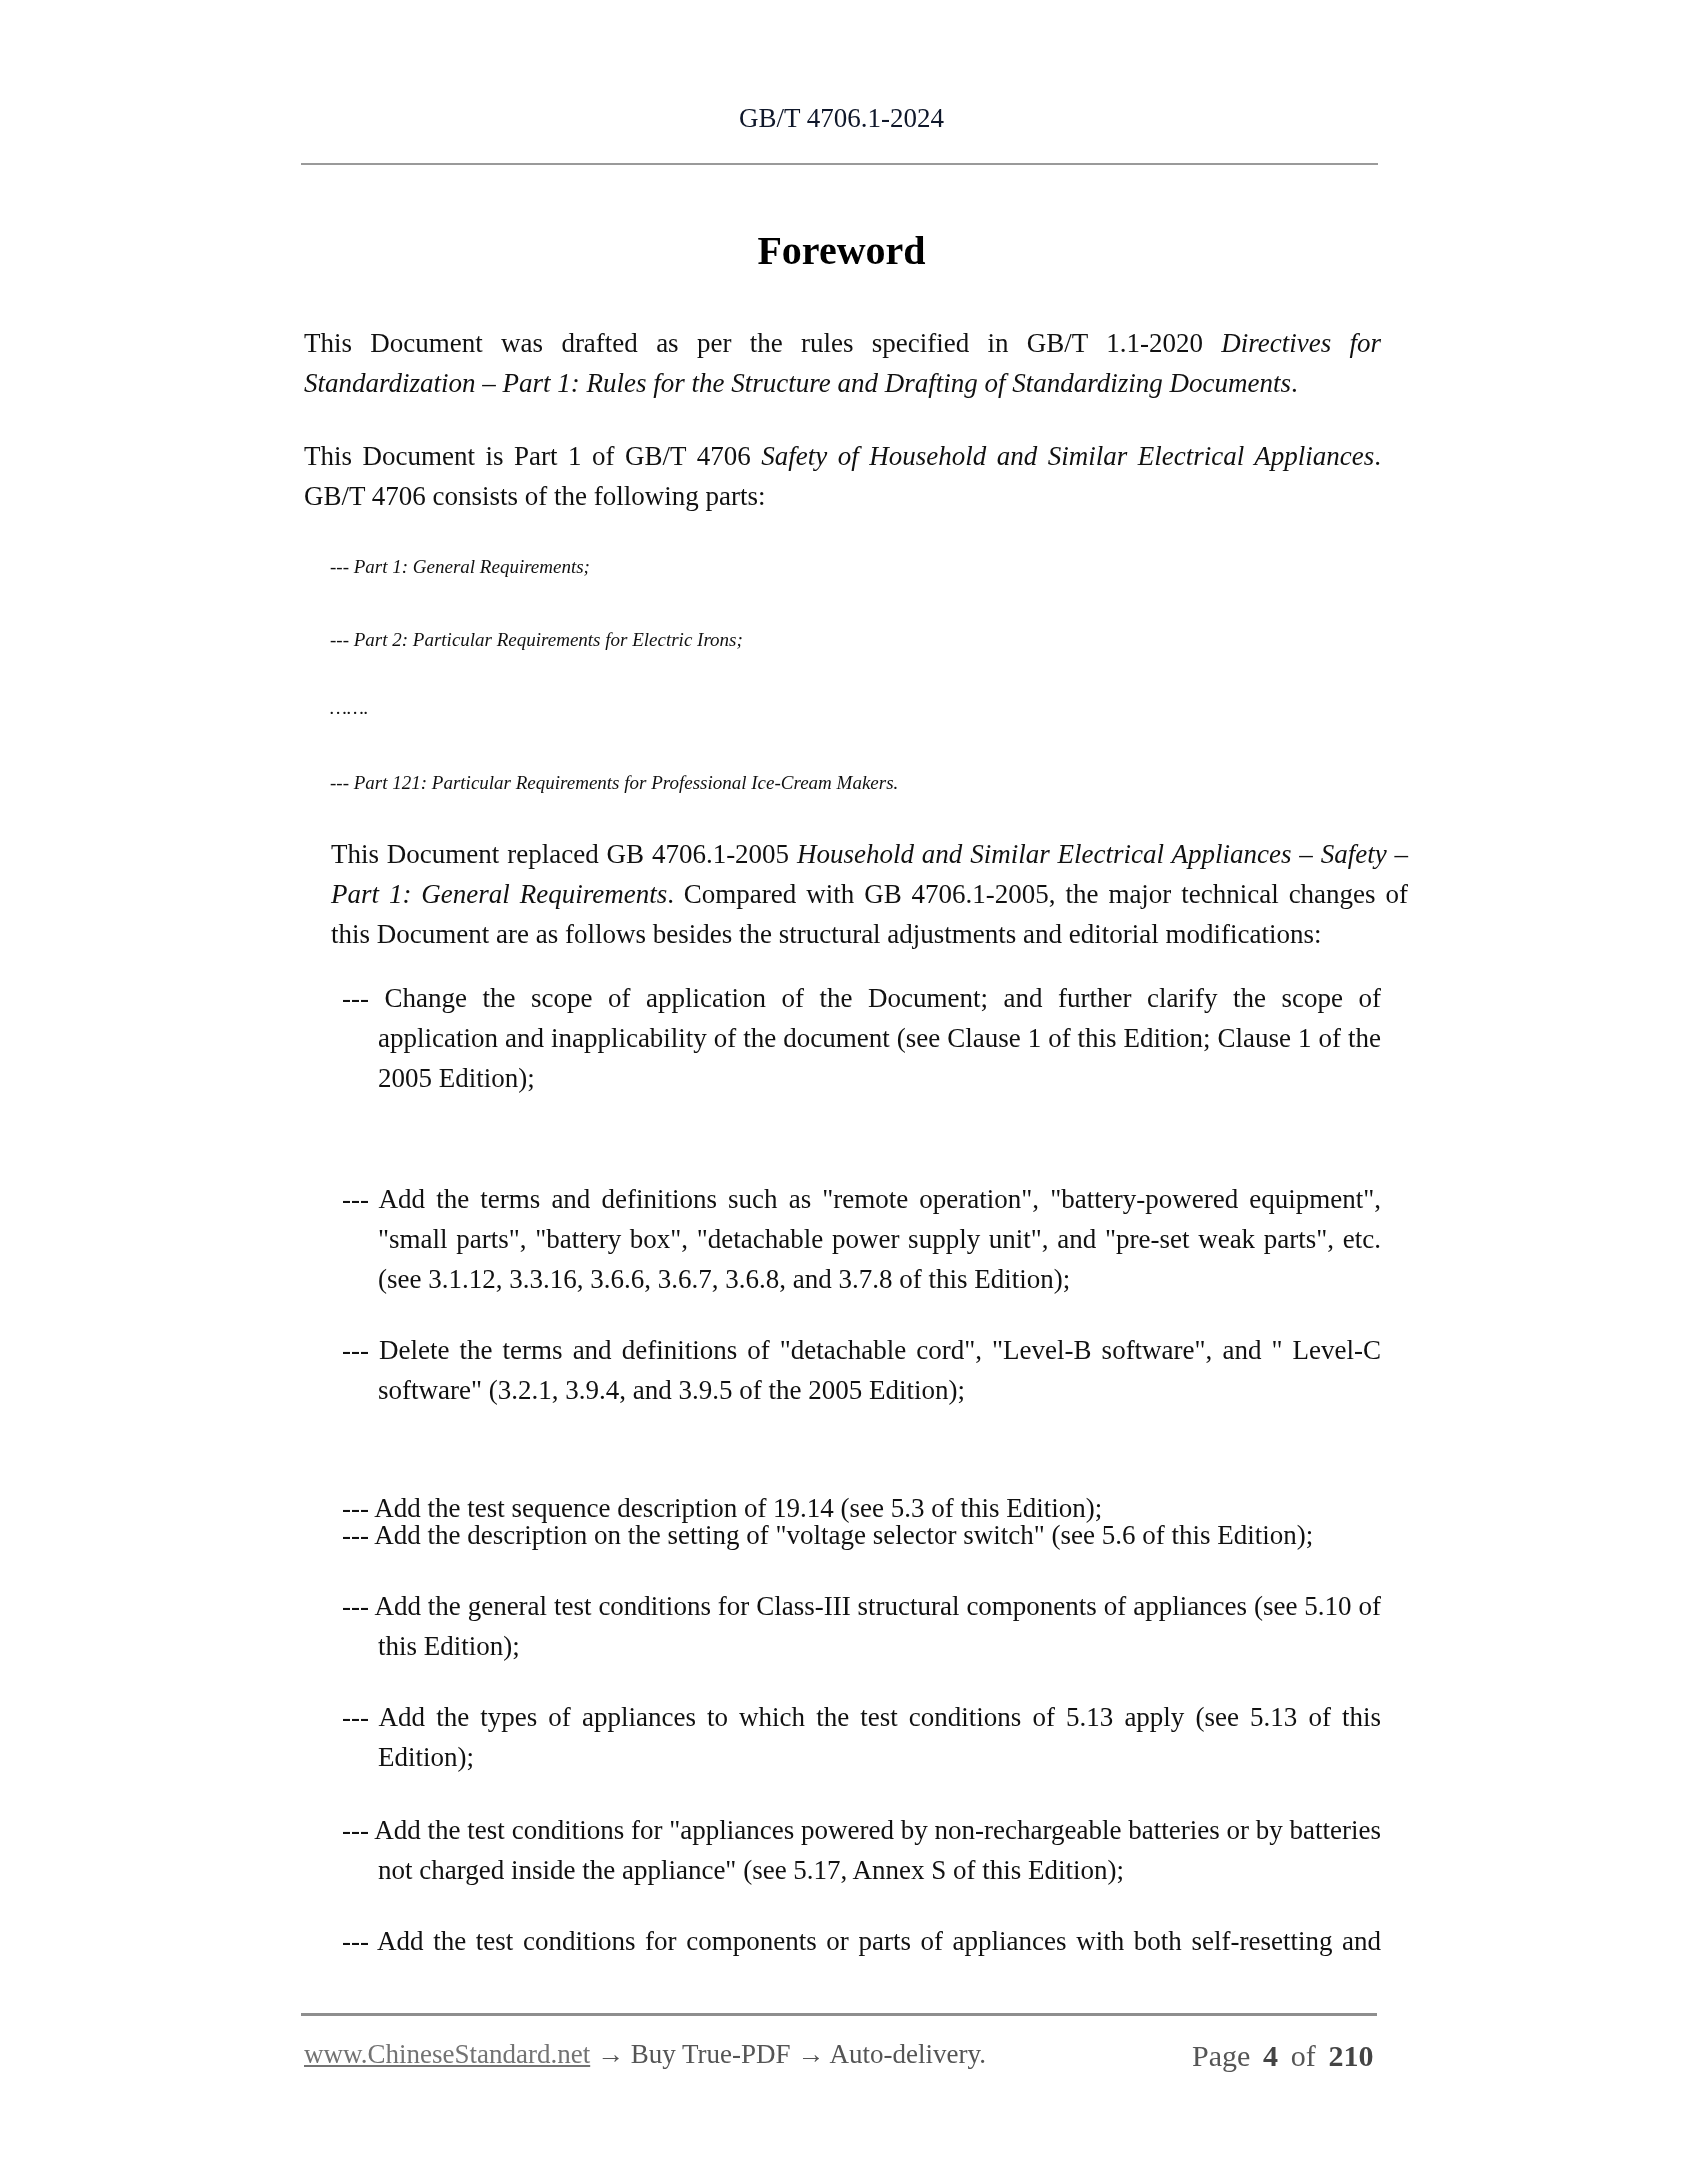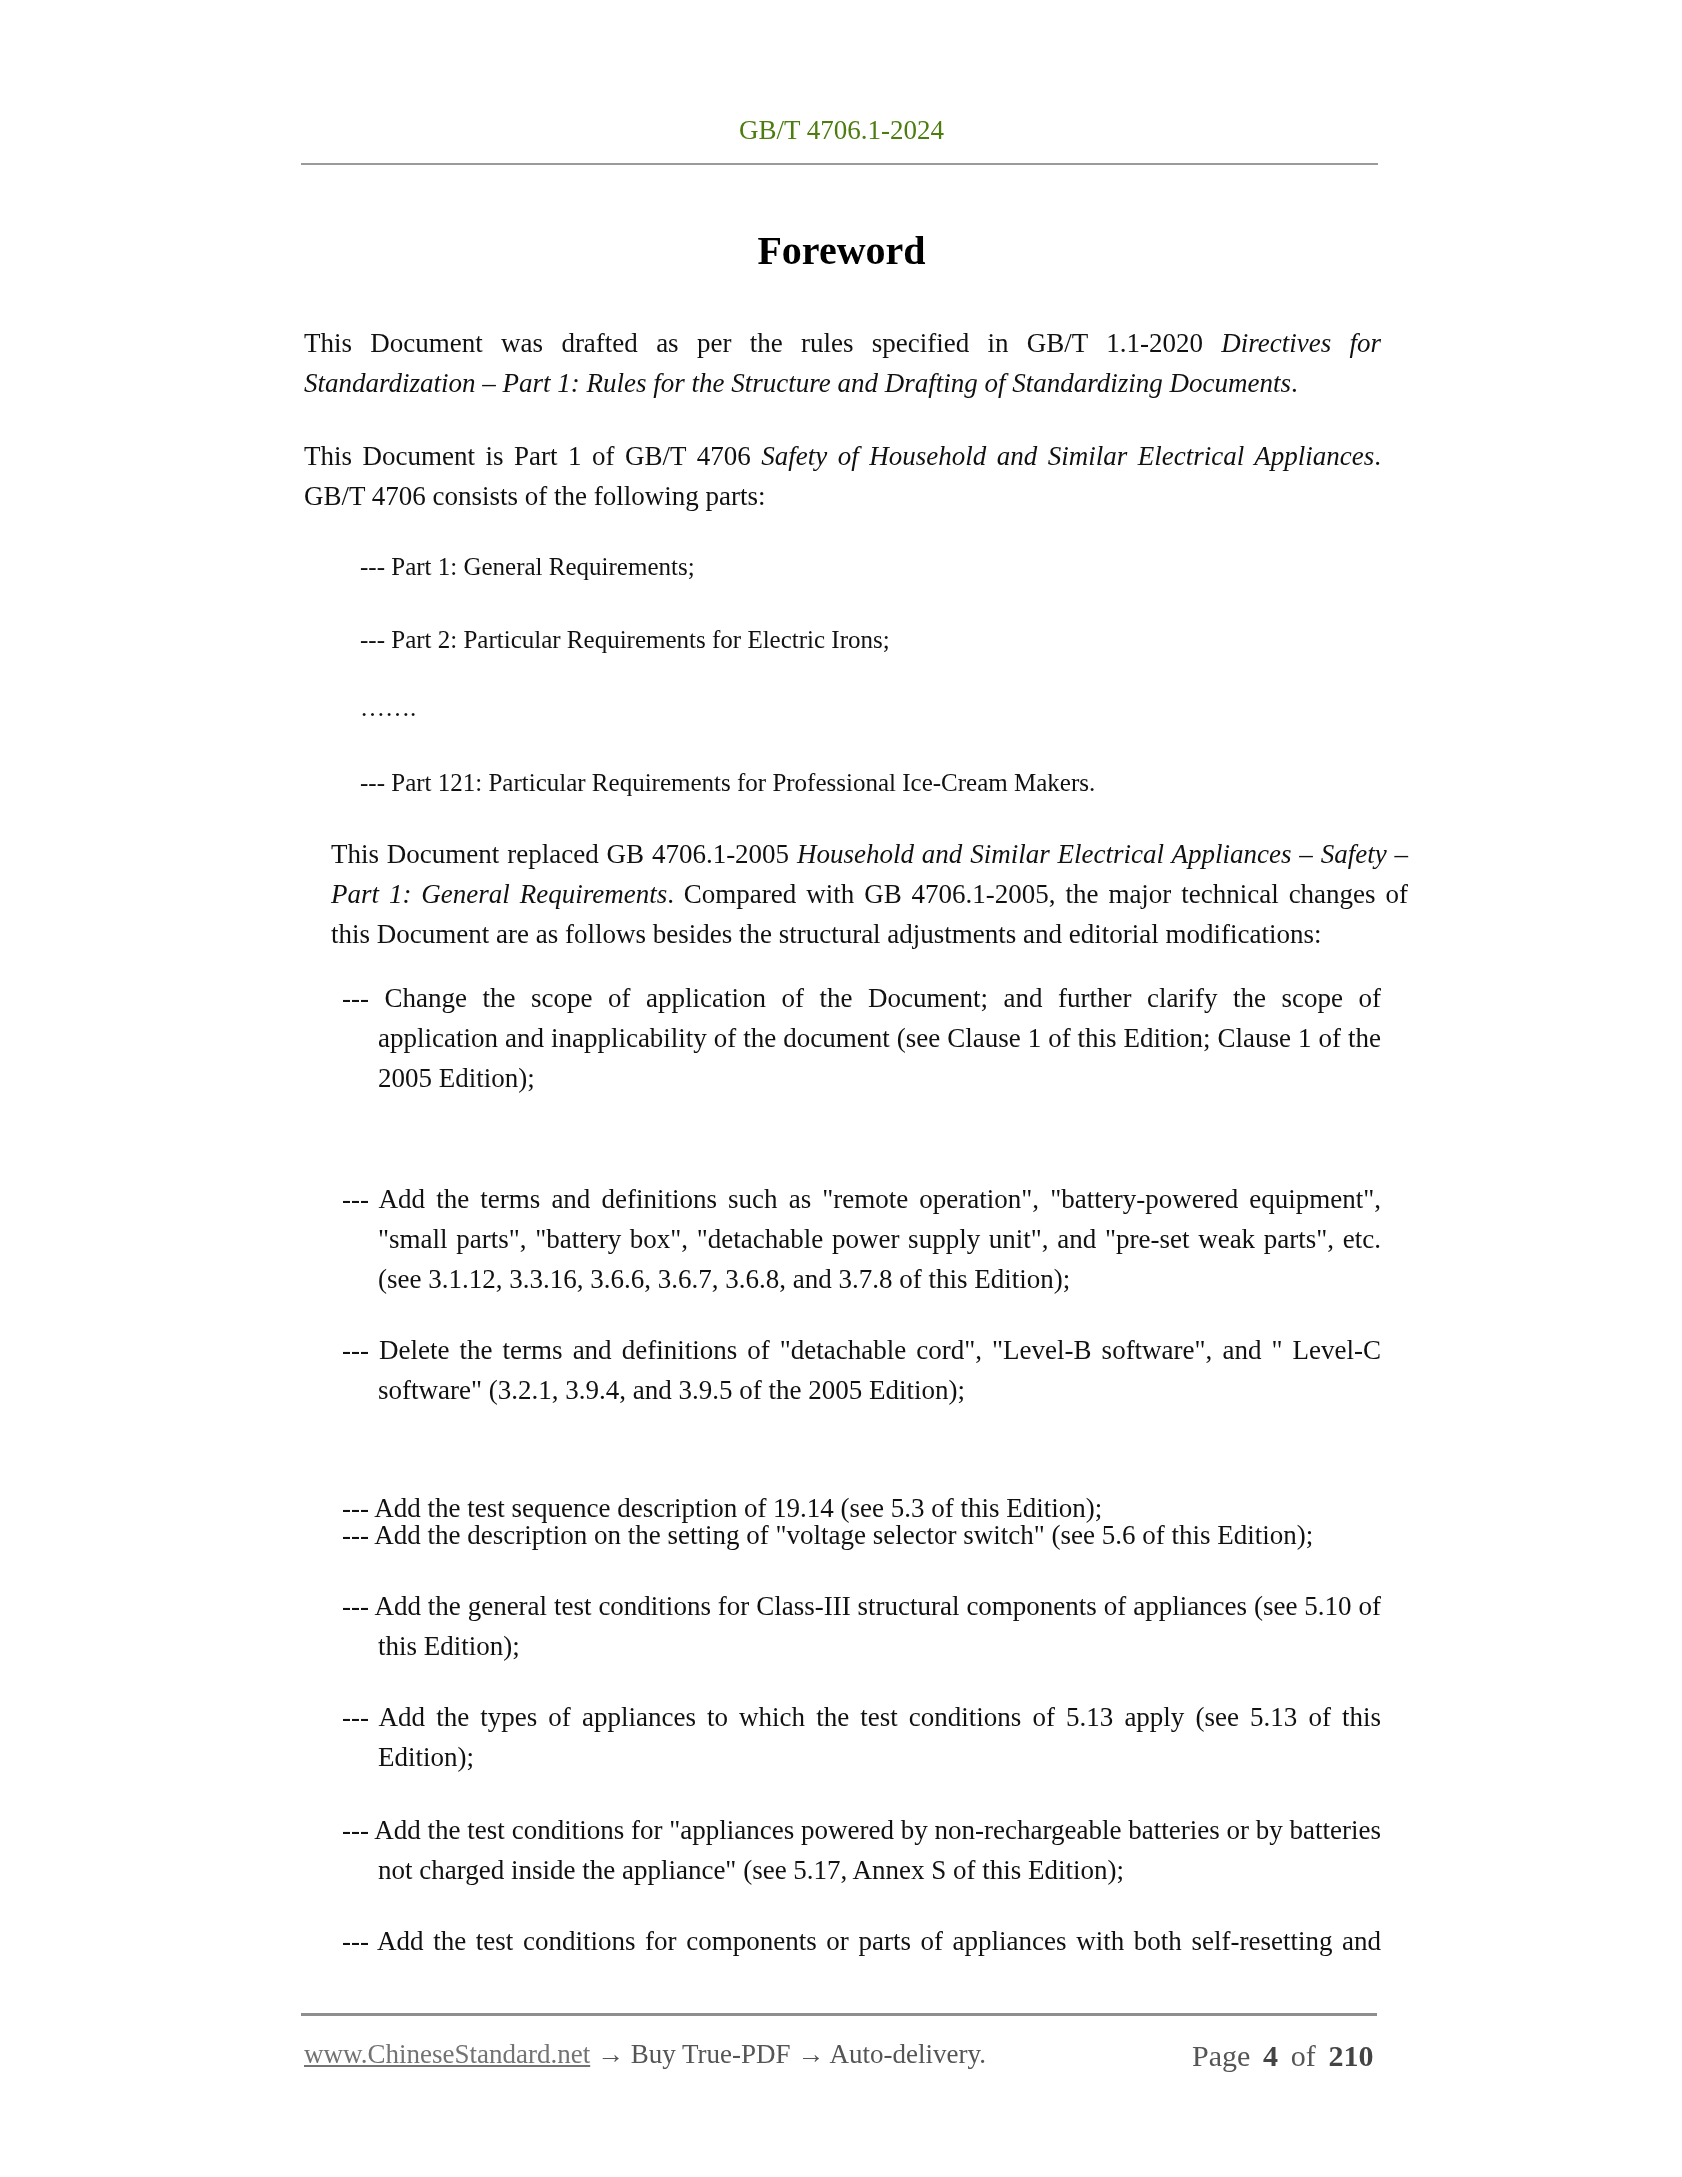--- a/index.html
+++ b/index.html
@@ -1,24 +1,24 @@
 <!DOCTYPE html>
 <html style="font-size:14px"><head>
 <meta charset="utf-8">
 <style>
   html, body { margin:0; padding:0; background:#ffffff; }
   body { width:1683px; height:2177px; position:relative; overflow:hidden;
          font-family:"Liberation Serif", "DejaVu Serif", serif; color:#111; }
   .abs { position:absolute; }
-  .header-text { top:115px; left:0; width:1683px; text-align:center; font-size:27px; color:#4d7c0f; }
+  .header-text { top:103px; left:0; width:1683px; text-align:center; font-size:27px; color:#0f172a; }
   .header-rule { top:163px; left:301px; width:1077px; height:1.7px; background:#9a9a9a; }
   .title { top:227px; left:0; width:1683px; text-align:center; font-size:40px; font-weight:bold; color:#000; }
   .body-block { position:absolute; left:304px; width:1077px; font-size:27px; line-height:40px; }
   .para { text-align:justify; margin:0; }
-  .item { position:absolute; left:360px; width:1039px; font-size:25px; line-height:40px; }
+  .item { position:absolute; left:330px; width:1039px; font-size:19px; line-height:40px;font-style:italic; }
   .bullet { position:absolute; left:342px; width:1039px; font-size:27px; line-height:40px;
             padding-left:36px; text-indent:-36px; text-align:justify; box-sizing:border-box; }
   .bullet.nojust { text-align:left; }
   i { font-style:italic; }
   .footer-rule { top:2013px; left:301px; width:1076px; height:2.6px; background:#8e8e8e; }
   .footer-left { top:2039px; left:304px; font-size:27px; color:#555; white-space:nowrap; }
   .footer-left a { color:#737373; text-decoration:underline; }
   .footer-right { top:2039px; left:1192px; font-size:30px; color:#555; white-space:nowrap; word-spacing:5.2px; }
   .footer-right b { color:#444; }
 </style>

